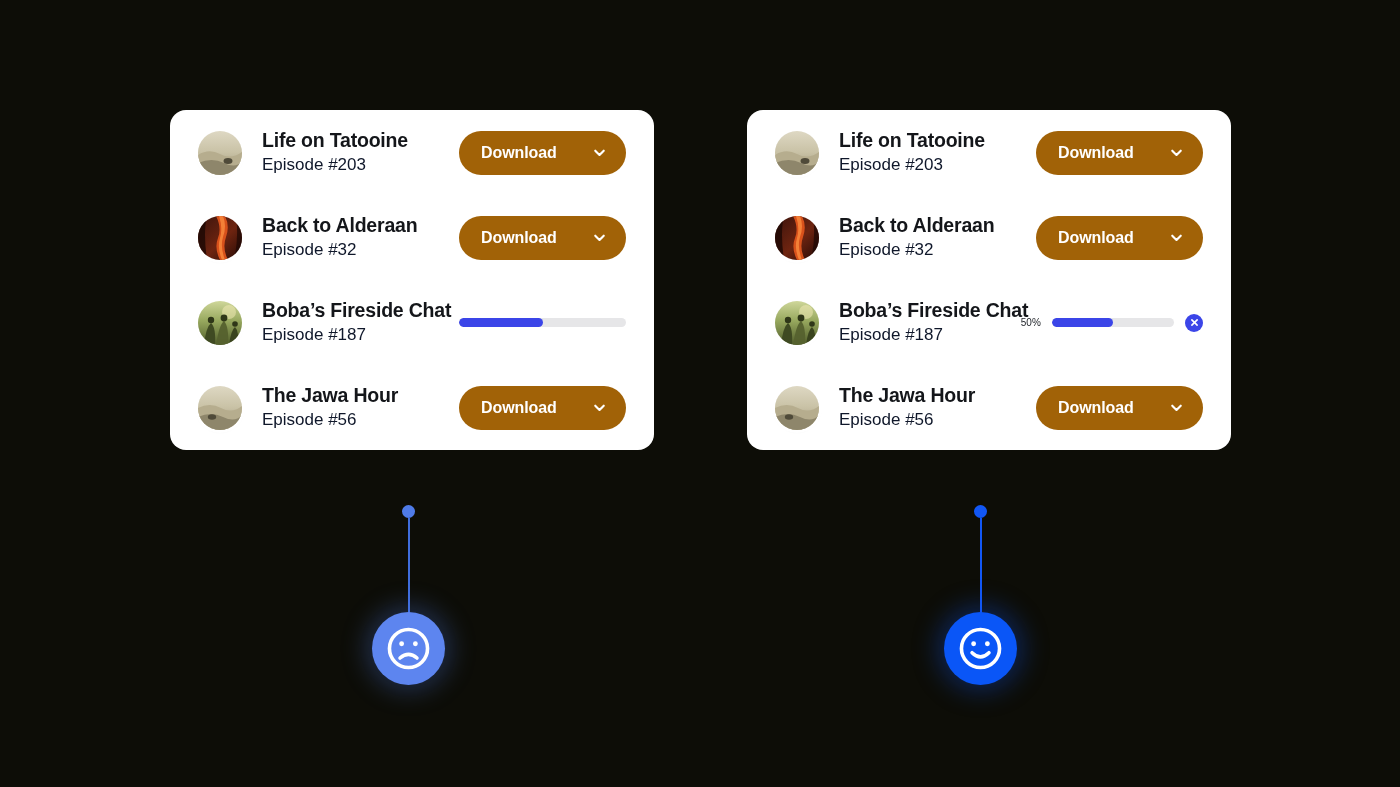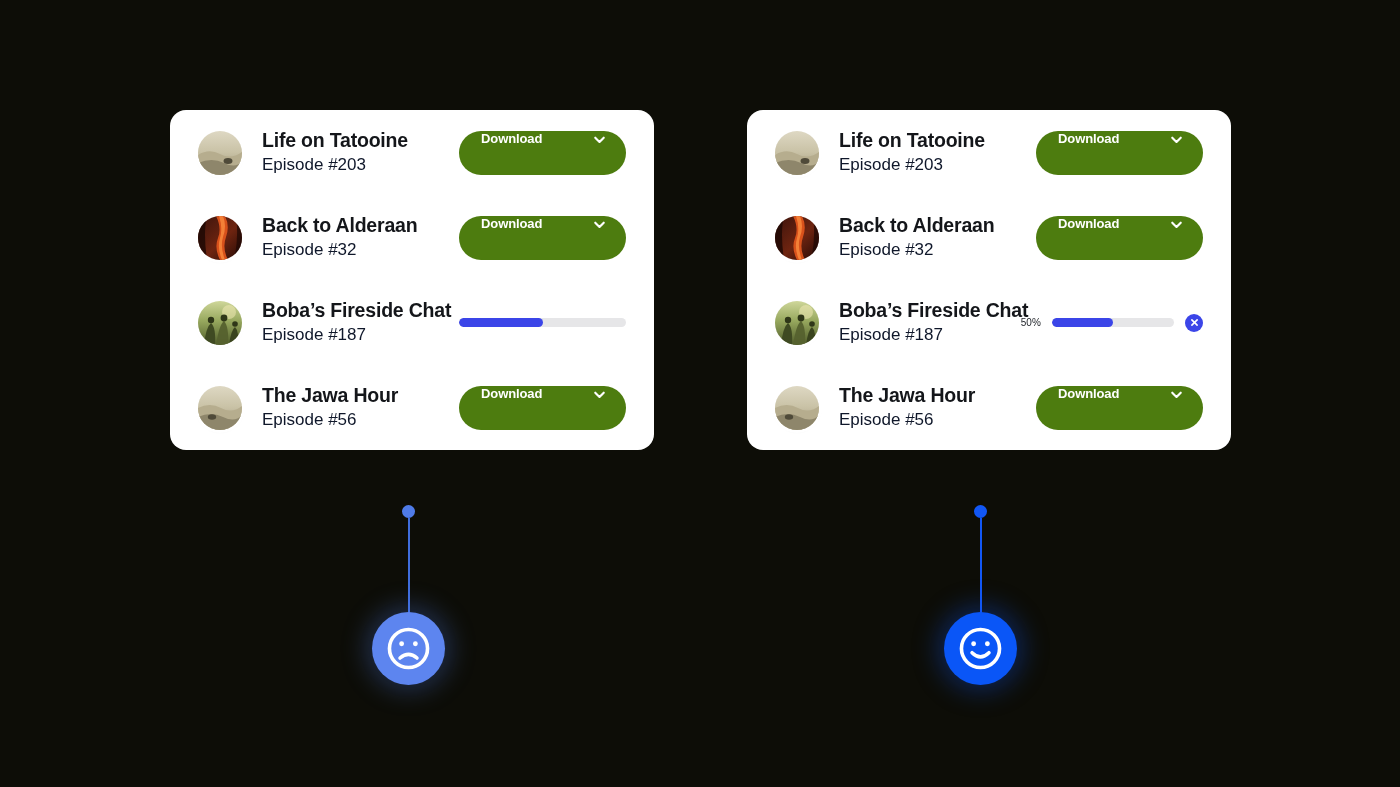--- a/index.html
+++ b/index.html
@@ -87,29 +87,29 @@
   }
   .action-wide { width: 167px; }
   .action-right { width: 184px; }
 
   
   .dl-btn {
     width: 167px;
     height: 44px;
     border: none;
     border-radius: 999px;
-    background: #4d7c0f;
+    background: #a16207;
     color: #ffffff;
     font-family: "Liberation Sans", sans-serif;
-    font-size: 13px;
+    font-size: 16px;
     font-weight: 700;
     letter-spacing: -0.1px;
     cursor: pointer;
     display: flex;
-    align-items: flex-start;
+    align-items: center;
     justify-content: space-between;
     padding: 0 18px 0 22px;
   }
   .dl-btn .chev { display: flex; align-items: center; }
   .dl-btn .chev svg { display: block; }
 
   
   .prog-bare {
     width: 167px;
     height: 9px;

